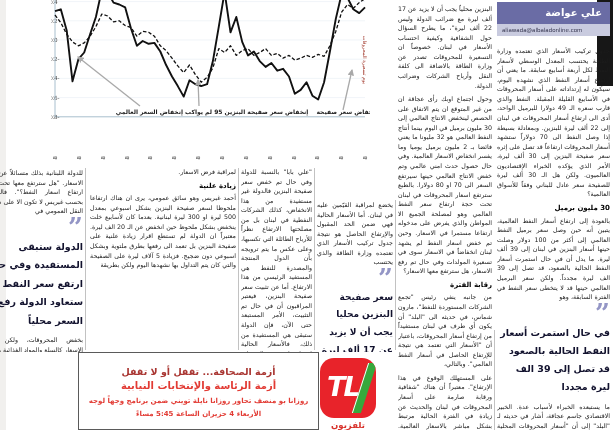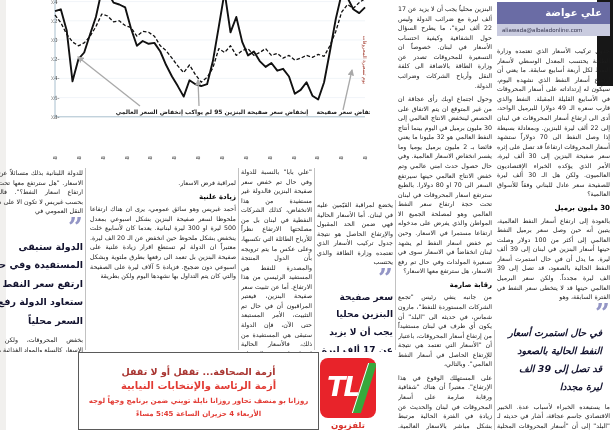--- a/index.html
+++ b/index.html
@@ -32,21 +32,21 @@
   
   .banner{position:absolute;left:78px;top:352px;width:241px;height:78px;background:#fff;
           border:1.5px solid #5a5a5a;overflow:hidden;text-align:center;}
   .banner .b1{margin-top:13px;font-size:9.5px;font-weight:bold;color:#a93632;}
   .banner .b2{margin-top:3px;font-size:10px;font-weight:bold;color:#e23b34;line-height:1.25;}
   .banner .b3{font-size:10px;font-weight:bold;color:#e23b34;line-height:1.25;}
   .banner .b4{margin-top:4px;font-size:7px;font-weight:bold;color:#e23b34;}
   .banner .b5{margin-top:5px;font-size:7px;font-weight:bold;color:#e23b34;}
   
   .tl{position:absolute;left:320px;top:358px;width:56px;}
-  .tl .box{position:relative;width:56px;height:60px;background:#e8232a;border-radius:8px;
+  .tl .box{position:relative;width:56px;height:60px;background:#e8232a;border-radius:14px;
            overflow:hidden;}
   .tl .letters{position:absolute;left:7px;top:13px;color:#fff;font-weight:bold;
                font-size:27px;letter-spacing:-2px;font-style:italic;direction:ltr;}
   .tl .slash{position:absolute;right:7px;top:5px;width:9px;height:50px;background:#37a83c;
              transform:skewX(-18deg);border-left:1.5px solid #fff;}
   .tl .cap{margin-top:2px;text-align:center;font-size:8.5px;font-weight:bold;color:#d8332c;}
 </style>
 </head>
 <body>
 
@@ -106,45 +106,45 @@
   <div class="byline">
     <div class="name">علي عواضة</div>
     <div class="mail">aliawada@albaladonline.com</div>
   </div>
 
   <div class="col" style="left:497px;top:46px;width:113px;height:384px;">
     <p>جدول تركيب الأسعار الذي تعتمده وزارة الطاقة يحتسب المعدل الوسطي لأسعار النفط لكل أربعة أسابيع سابقة. ما يعني أن إرتفاع أسعار النفط الذي نشهده اليوم، سيكون له إرتداداته على أسعار المحروقات في الأسابيع القليلة المقبلة. النفط والذي قارب سعره الـ 49 دولارا للبرميل الواحد، أدى الى ارتفاع أسعار المحروقات في لبنان إلى 22 ألف ليرة للبنزين. وبمعادلة بسيطة إذا وصل النفط الى 70 دولاراً ستشهد أسعار المحروقات ارتفاعاً قد تصل على إثره سعر صفيحة البنزين إلى 30 ألف ليرة، الأمر الذي يؤكده الخبراء الإقتصاديون العالميون. ولكن هل الـ 30 ألف ليرة للصفيحة سعر عادل للبناني وفقاً للأسواق العالمية؟</p>
     <h4>30 مليون برميل</h4>
     <p>بالعودة إلى ارتفاع أسعار النفط العالمية، يتبين أنه حين وصل سعر برميل النفط العالمي إلى أكثر من 100 دولار وصلت حينها أسعار البنزين في لبنان إلى 39 ألف ليرة. ما يدل أن في حال استمرت أسعار النفط الحالية بالصعود، قد تصل إلى 39 الف ليرة مجدداً. ولكن سعر البرميل العالمي حينها قد لا يتخطى سعر النفط في الفترة السابقة، وهو</p>
     <div class="qmark">”</div>
-    <div class="pq pq2" style="margin:2px 8px 6px;font-style:italic;">في حال استمرت أسعار النفط الحالية بالصعود قد تصل إلى 39 الف ليرة مجددا</div>
+    <div class="pq pq2" style="margin:2px 0 6px;">في حال استمرت أسعار النفط الحالية بالصعود قد تصل إلى 39 الف ليرة مجددا</div>
     <p>ما يستبعده الخبراء لأسباب عدة. الخبير الاقتصادي جاسم عجاقة، أشار في حديثه لـ "البلد" إلى أن "أسعار المحروقات المحلية لا تعكس أسعار النفط العالمية</p>
   </div>
 
   <div class="col" style="left:398px;top:4px;width:94px;height:426px;">
     <p>البنزين محلياً يجب أن لا يزيد عن 17 ألف ليرة مع ضرائب الدولة وليس 22 ألف ليرة"، ما يطرح السؤال حول الشفافية وكيفية احتساب الأسعار في لبنان. خصوصاً ان التسعيرة للمحروقات تصدر عن وزارة الطاقة بالاضافة الى كلفة النقل وأرباح الشركات وضرائب الدولة.</p>
     <p>وحول اجتماع اوبك رأى عجاقة ان من غير المتوقع ان يتم الاتفاق على الحصص لينخفض الانتاج العالمي إلى 30 مليون برميل في اليوم بينما أنتاج النفط العالمي هو 32 مليونا ما يعني فائضا بـ 2 مليون برميل يوميا وما يفسر انخفاض الاسعار العالمية. وفي حال حصول حدث امني عالمي وتم خفض الانتاج العالمي حينها سيرتفع السعر الى 70 او 80 دولارا. بالطبع سترتفع اسعار المحروقات في لبنان تحت حجة ارتفاع سعر النفط العالمي وهو لمصلحة الجميع الا المواطن والذي يفرض على مدخوله ارتفاعا مستمرا في الاسعار. وحين تم خفض اسعار النفط لم يشهد لبنان انخفاضاً في الاسعار سوى في تسعيرة المولدات وفي حال تم رفع الاسعار، هل سترتفع معها الاسعار؟</p>
-    <h4>رقابة صارمة</h4>
+    <h4>رقابة الفترة</h4>
     <p>من جانبه ينفي رئيس "تجمع الشركات المستوردة للنفط"، مارون شماس، في حديثه الى "البلد" أن يكون أي طرف في لبنان مستفيداً من إرتفاع أسعار المحروقات، باعتبار أن "الأسعار التي تعتمد هي نتيجة للإرتفاع الحاصل في أسعار النفط العالمي". وبالتالي،</p>
     <p>على المستهلك الوقوع في هذا الإرتفاع". معتبراً أن هناك "شفافية ورقابة صارمة على أسعار المحروقات في لبنان والحديث عن زيادة في الفترة الحالية مرتبط بشكل مباشر بالاسعار العالمية. فضريبة الدولة على سعر صفيحة البنزين هو ما يجعل هذا الفارق ولا علاقة للشركات المستوردة للنفط بذلك".</p>
 
   </div>
 
   <div class="col" style="left:317px;top:200px;width:76px;height:152px;">
     <p>يخضع لمراقبة القيّمين عليه في لبنان. أما الأسعار الحالية فهي ضمن الحد المقبول والإرتفاع الحاصل هو نتيجة جدول تركيب الأسعار الذي تعتمده وزارة الطاقة والذي يحتسب</p>
     <div class="qmark">”</div>
     <div class="pq pq1" style="margin:2px 0 5px;">سعر صفيحة البنزين محليا يجب أن لا يزيد عن 17 ألف ليرة وليس 22 الفا</div>
 
   </div>
 
   <div class="col" style="left:241px;top:167px;width:71px;height:185px;">
     <p>"علي بابا" بالنسبة للدولة وفي حال تم خفض سعر صفيحة البنزين فالدولة غير مستفيدة من هذا الانخفاض، كذلك الشركات النفطية في لبنان بل من مصلحتها الارتفاع نظراً للأرباح الطائلة التي تكسبها، وعلى عكس ما يتم ترويجه بأن الدول المنتجة والمصدرة للنفط هي المستفيد الرئيسي من هذا الارتفاع. أما عن تثبيت سعر صفيحة البنزين، فيعتبر المراقبون أن في حال تم التثبيت، الأمر المستبعد حتى الآن، فإن الدولة ستبقى هي المستفيدة من ذلك، فالأسعار الحالية لمصلحتها وفي حال عاود النفط ارتفاعه الجنوني ستعاود الدولة رفع السعر محليا بحجة الاسعار العالمية تحت معادلة بسيطة ان "دولة لبنان تأخذ ولا تعطي".</p>
   </div>
 
-  <div class="col" style="left:90px;top:178px;width:146px;height:185px;">
+  <div class="col" style="left:90px;top:167px;width:146px;height:185px;">
     <p class="plainlead">لمراقبة فرض الاسعار.</p>
     <h4>زيادة علنية</h4>
     <p>أحمد غبريس وهو سائق عمومي، يرى ان هناك ارتفاعا ملحوظا لسعر صفيحة البنزين بشكل اسبوعي بمعدل 500 ليرة او 300 ليرة لبنانية. بعدما كان لأسابيع خلت ينخفض بشكل ملحوظ حين انخفض عن الـ 20 الف ليرة. معتبراً ان الدولة لم تستطع اقرار زيادة علنية على صفيحة البنزين بل تعمد الى رفعها بطرق ملتوية وبشكل اسبوعي دون ضجيج. فزيادة 5 آلاف ليرة على الصفيحة والتي كان يتم التداول بها نشهدها اليوم ولكن بطريقة</p>
   </div>
 
   <div class="col" style="left:-16px;top:168px;width:99px;height:184px;">
     <p>للدولة اللبنانية بذلك متسائلاً عن باقي الاسعار. "هل سترتفع معها تحت حجة ارتفاع اسعار النفط؟". فالصرخة بحسب غبريس لا تكون الا على سائقي النقل العمومي في</p>
     <div class="qmark">”</div>
     <div class="pq pq3" style="margin:2px 0 5px;">الدولة ستبقى المستفيدة وفي حال ارتفع سعر النفط ستعاود الدولة رفع السعر محلياً</div>
     <p>بخفض المحروقات، ولكن باقي الاسعار كالسلع والمواد الغذائية وغيرها واين هي رقابة وزارة الاقتصاد من كل ذلك؟</p>

